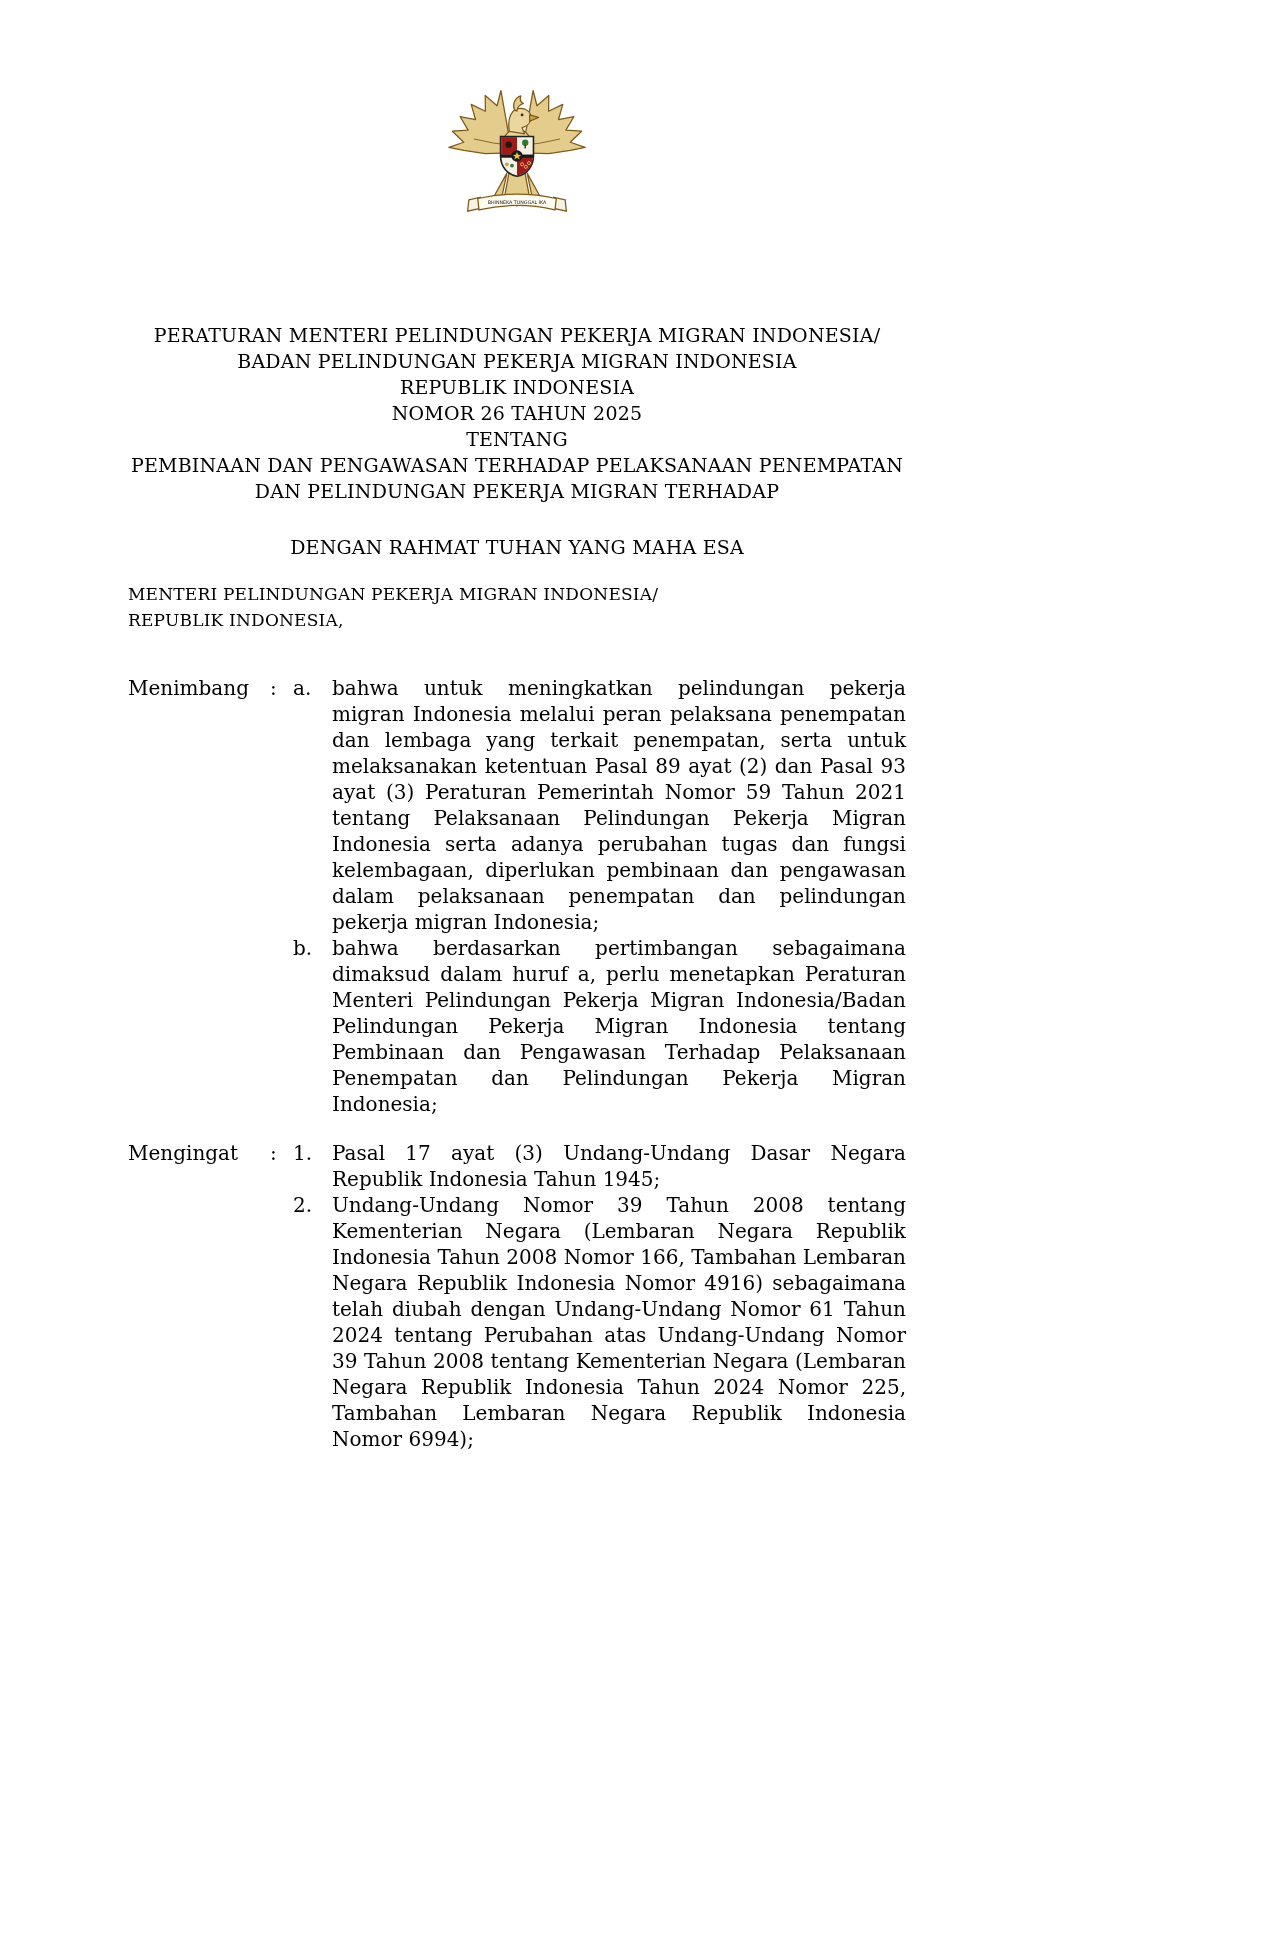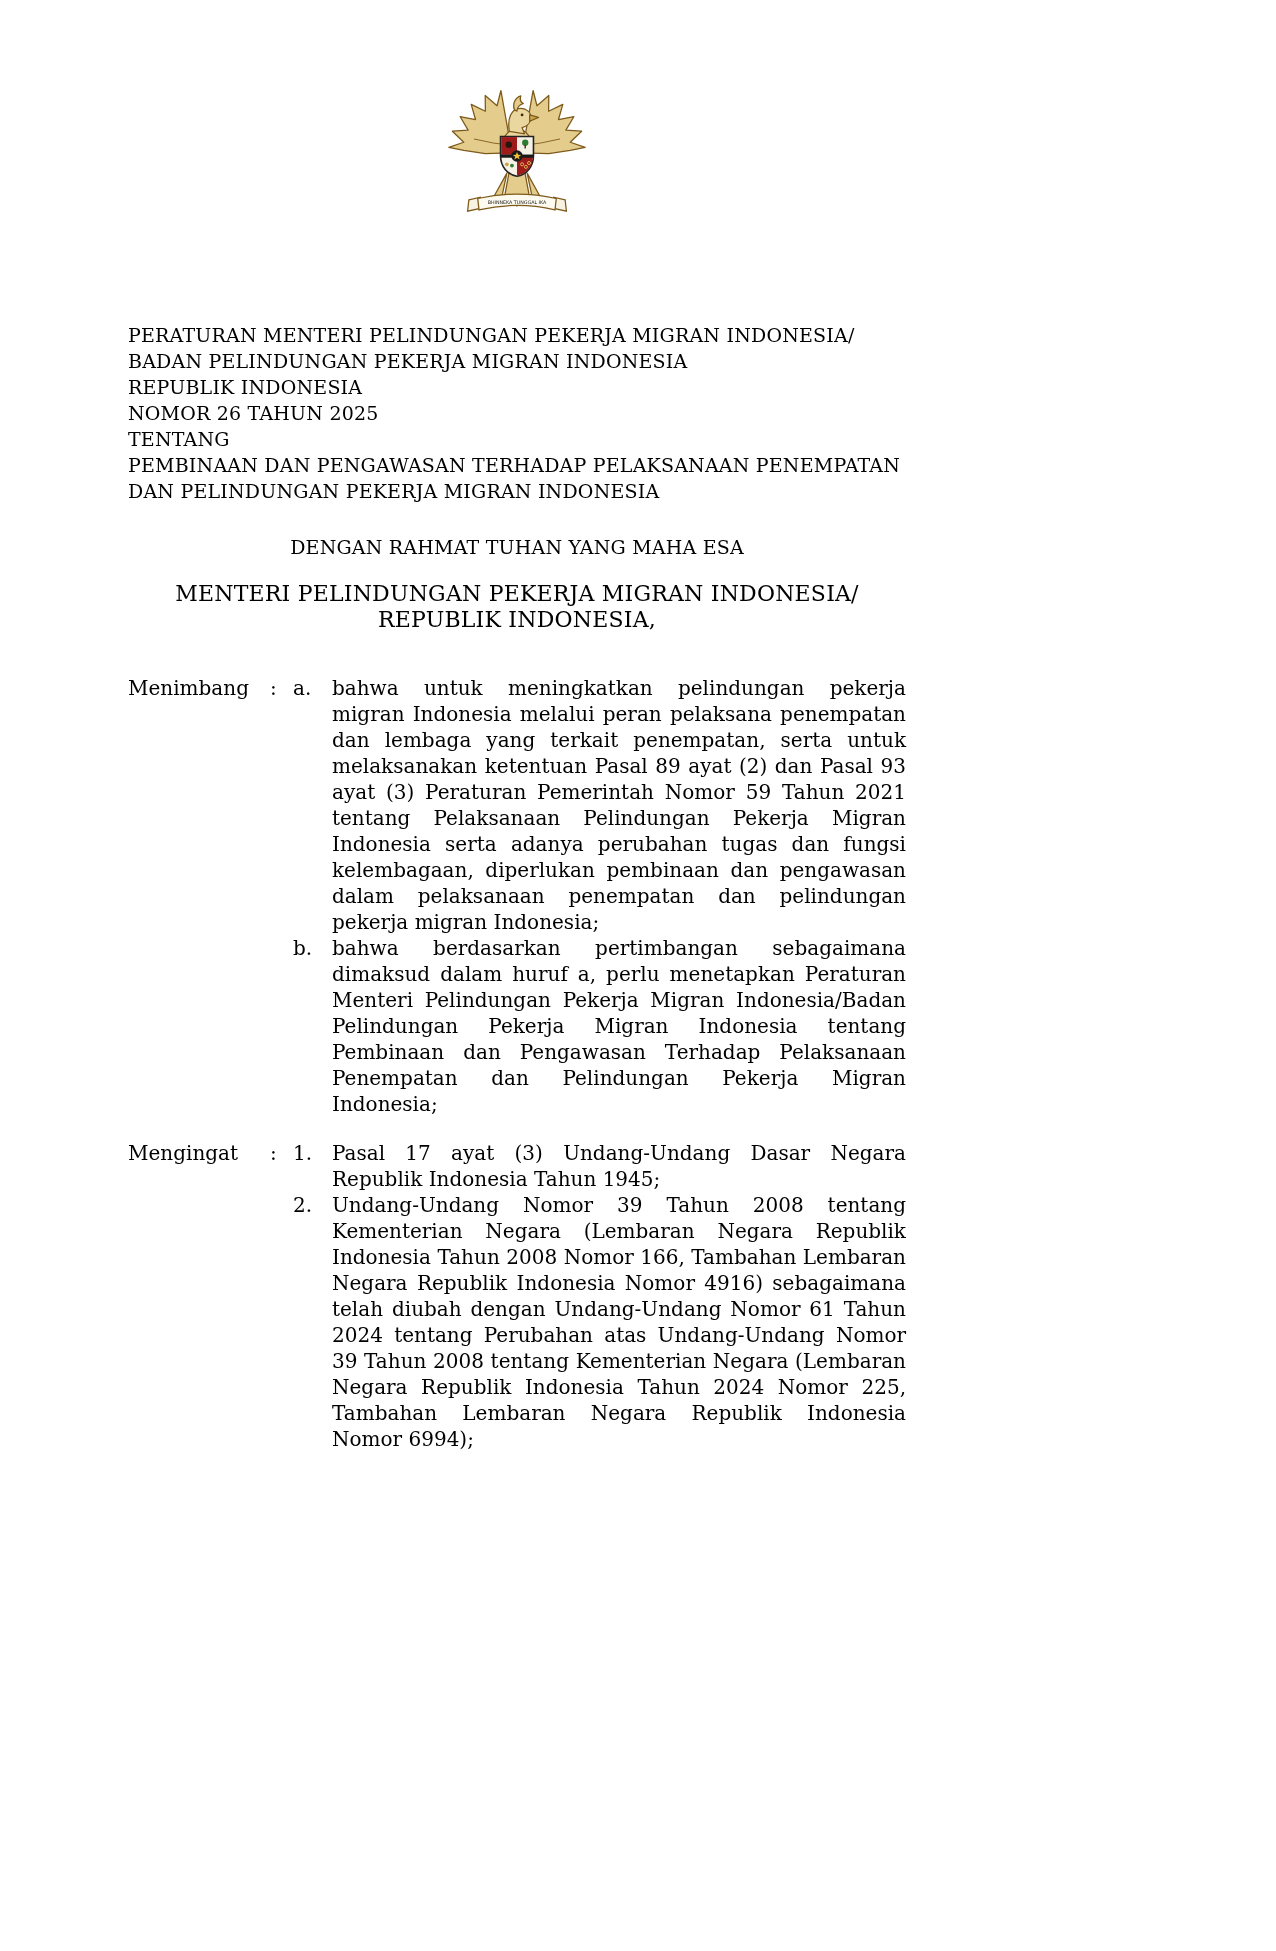--- a/index.html
+++ b/index.html
@@ -26,38 +26,38 @@
     width: 778px;
   }
   .emblem {
     width: 152px;
     height: 146px;
     margin: 78px auto 0;
   }
   .emblem svg { display: block; }
   .title-block {
     margin-top: 98px;
-    text-align: left;
+    text-align: center;
     font-size: 19px;
     line-height: 26px;
     letter-spacing: 0.2px;
   }
   .tline { white-space: nowrap; }
   .invocation {
     margin-top: 30px;
     text-align: center;
     font-size: 19px;
     line-height: 26px;
     letter-spacing: 0.2px;
     white-space: nowrap;
   }
   .authority {
     margin-top: 21px;
-    text-align: center;
-    font-size: 22px;
+    text-align: left;
+    font-size: 17px;
     line-height: 26px;
     letter-spacing: 0.2px;
   }
   .clause {
     display: flex;
     align-items: flex-start;
     font-size: 20px;
     line-height: 26px;
   }
   .clause.menimbang { margin-top: 42px; }
@@ -136,21 +136,21 @@
       </svg>
     </div>
 
     <div class="title-block">
       <div class="tline">PERATURAN MENTERI PELINDUNGAN PEKERJA MIGRAN INDONESIA/</div>
       <div class="tline">BADAN PELINDUNGAN PEKERJA MIGRAN INDONESIA</div>
       <div class="tline">REPUBLIK INDONESIA</div>
       <div class="tline">NOMOR 26 TAHUN 2025</div>
       <div class="tline">TENTANG</div>
       <div class="tline">PEMBINAAN DAN PENGAWASAN TERHADAP PELAKSANAAN PENEMPATAN</div>
-      <div class="tline">DAN PELINDUNGAN PEKERJA MIGRAN INDONESIA</div>
+      <div class="tline">DAN PELINDUNGAN PEKERJA MIGRAN TERHADAP</div>
     </div>
 
     <div class="invocation">DENGAN RAHMAT TUHAN YANG MAHA ESA</div>
 
     <div class="authority">
       <div class="tline">MENTERI PELINDUNGAN PEKERJA MIGRAN INDONESIA/</div>
       <div class="tline">REPUBLIK INDONESIA,</div>
     </div>
 
     <section class="clause menimbang">

